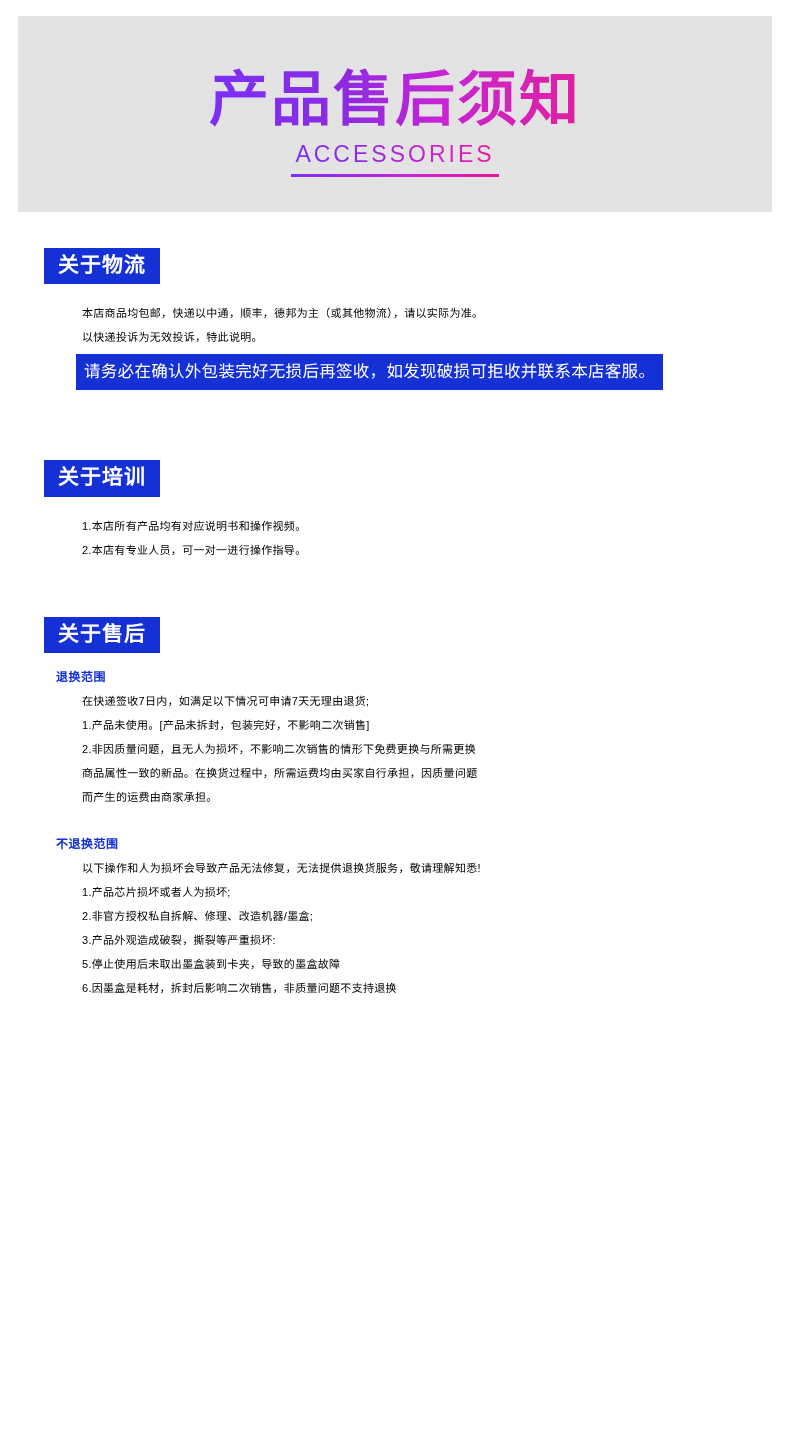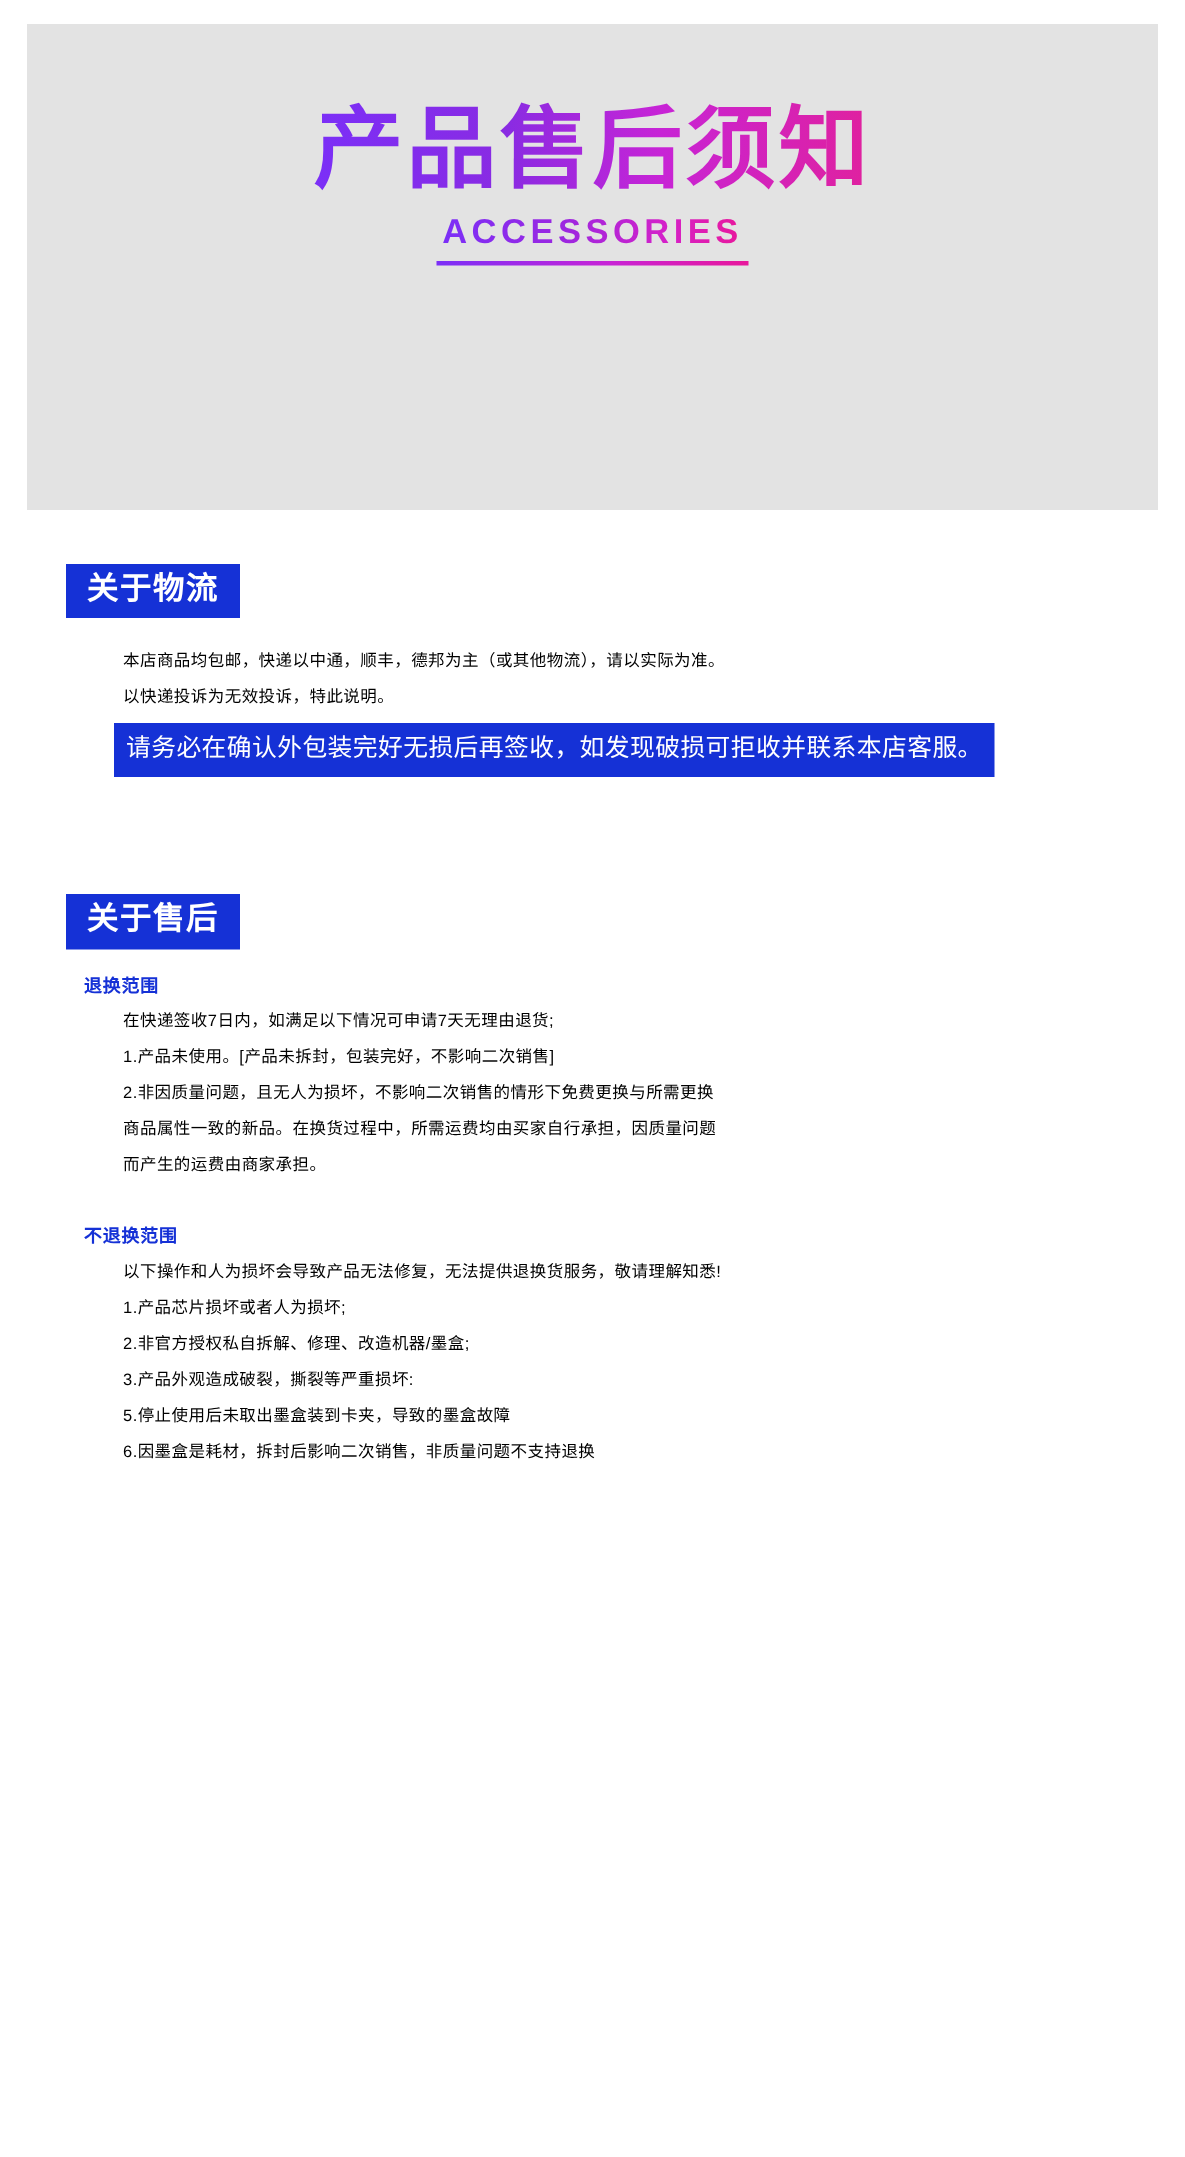--- a/index.html
+++ b/index.html
@@ -11,21 +11,21 @@
     width: 790px;
     min-height: 1438px;
     font-family: "Liberation Sans", "DejaVu Sans", sans-serif;
     color: #222;
     position: relative;
   }
 
   
   .hero {
     margin: 16px 18px 0 18px;
-    height: 324px;
+    height: 196px;
     background: #e3e3e3;
     display: flex;
     flex-direction: column;
     align-items: center;
     justify-content: flex-start;
     padding-top: 52px;
     box-sizing: border-box;
   }
   .hero-title {
     font-size: 60px;
@@ -38,21 +38,21 @@
     color: transparent;
     -webkit-text-fill-color: transparent;
     text-shadow: none;
   }
   .hero-sub-wrap {
     margin-top: 10px;
     text-align: center;
   }
   .hero-sub {
     font-size: 23px;
-    font-weight: bold;
+    font-weight: normal;
     letter-spacing: 3px;
     background: linear-gradient(90deg, #7b2ff7 0%, #9b27e0 40%, #d521c8 75%, #e8189b 100%);
     -webkit-background-clip: text;
     background-clip: text;
     color: transparent;
     -webkit-text-fill-color: transparent;
     display: inline-block;
     padding-bottom: 6px;
   }
   .hero-underline {
@@ -137,20 +137,27 @@
     <div>
       <span class="highlight-line">请务必在确认外包装完好无损后再签收，如发现破损可拒收并联系本店客服。</span>
     </div>
   </div>
 
   <div class="spacer-14"></div>
 
 
   <div class="spacer-8"></div>
 
+  <div class="block">
+    <div class="sec-head-wrap">
+      <span class="sec-head">关于培训</span>
+    </div>
+    <p class="para">1.本店所有产品均有对应说明书和操作视频。</p>
+    <p class="para">2.本店有专业人员，可一对一进行操作指导。</p>
+  </div>
 
   <div class="spacer-8"></div>
 
   <div>
     <div class="sec-head-wrap tight">
       <span class="sec-head">关于售后</span>
     </div>
 
     <div class="sub-block">
       <div class="sub-head">退换范围</div>

